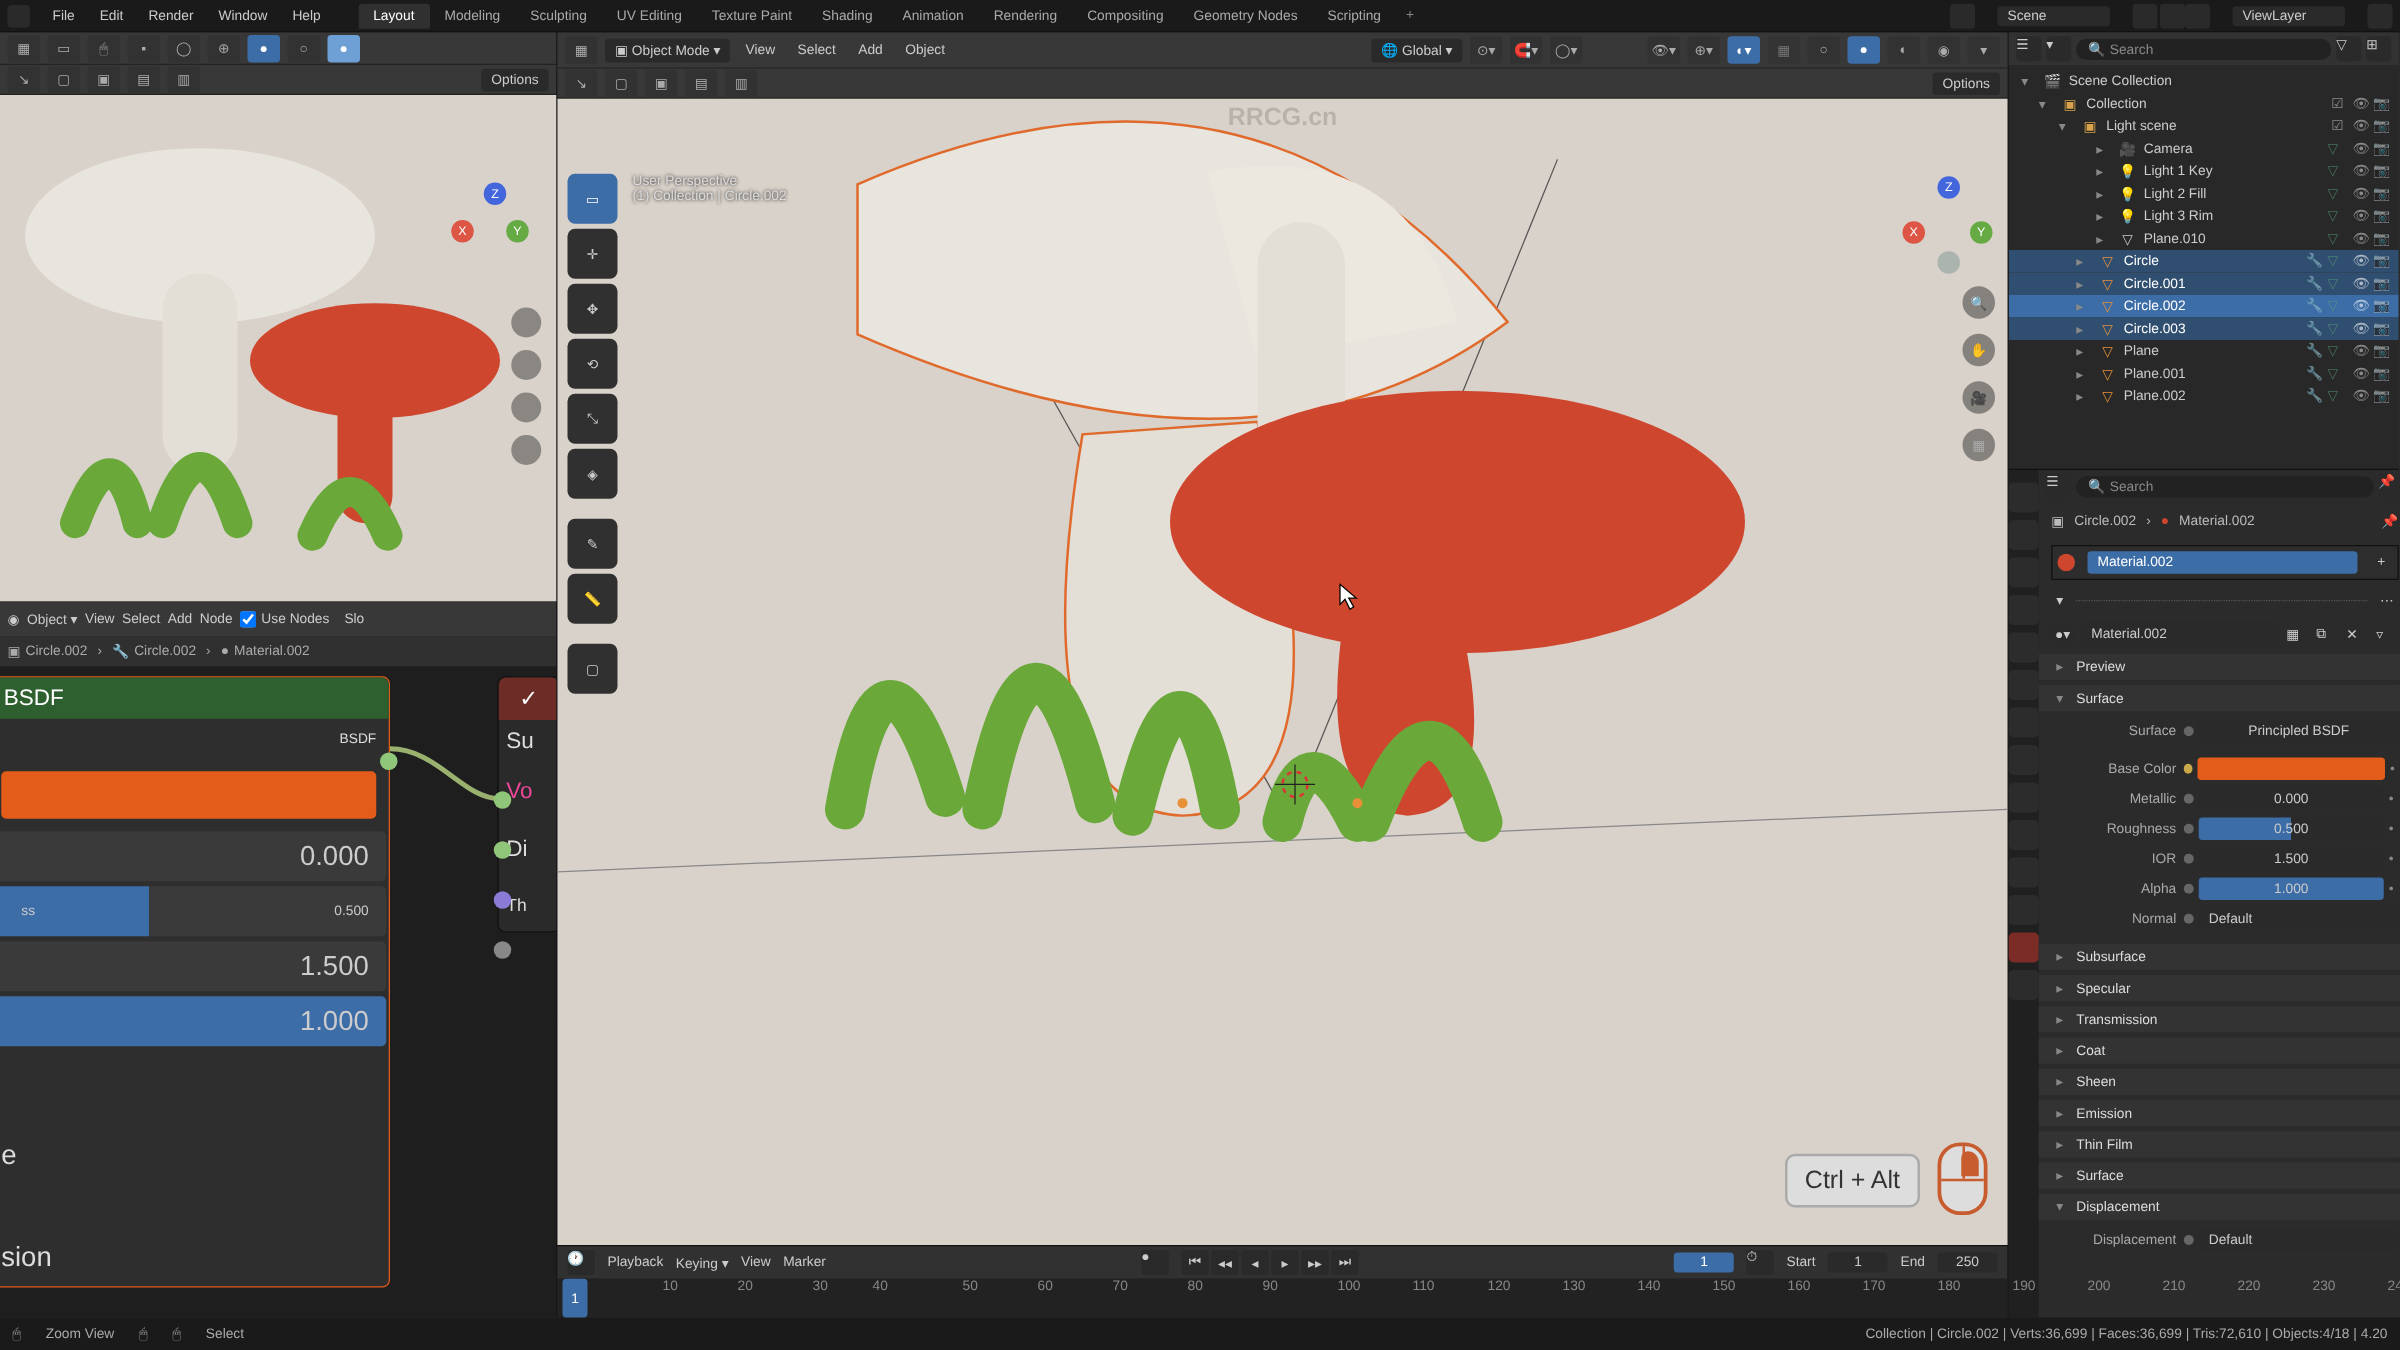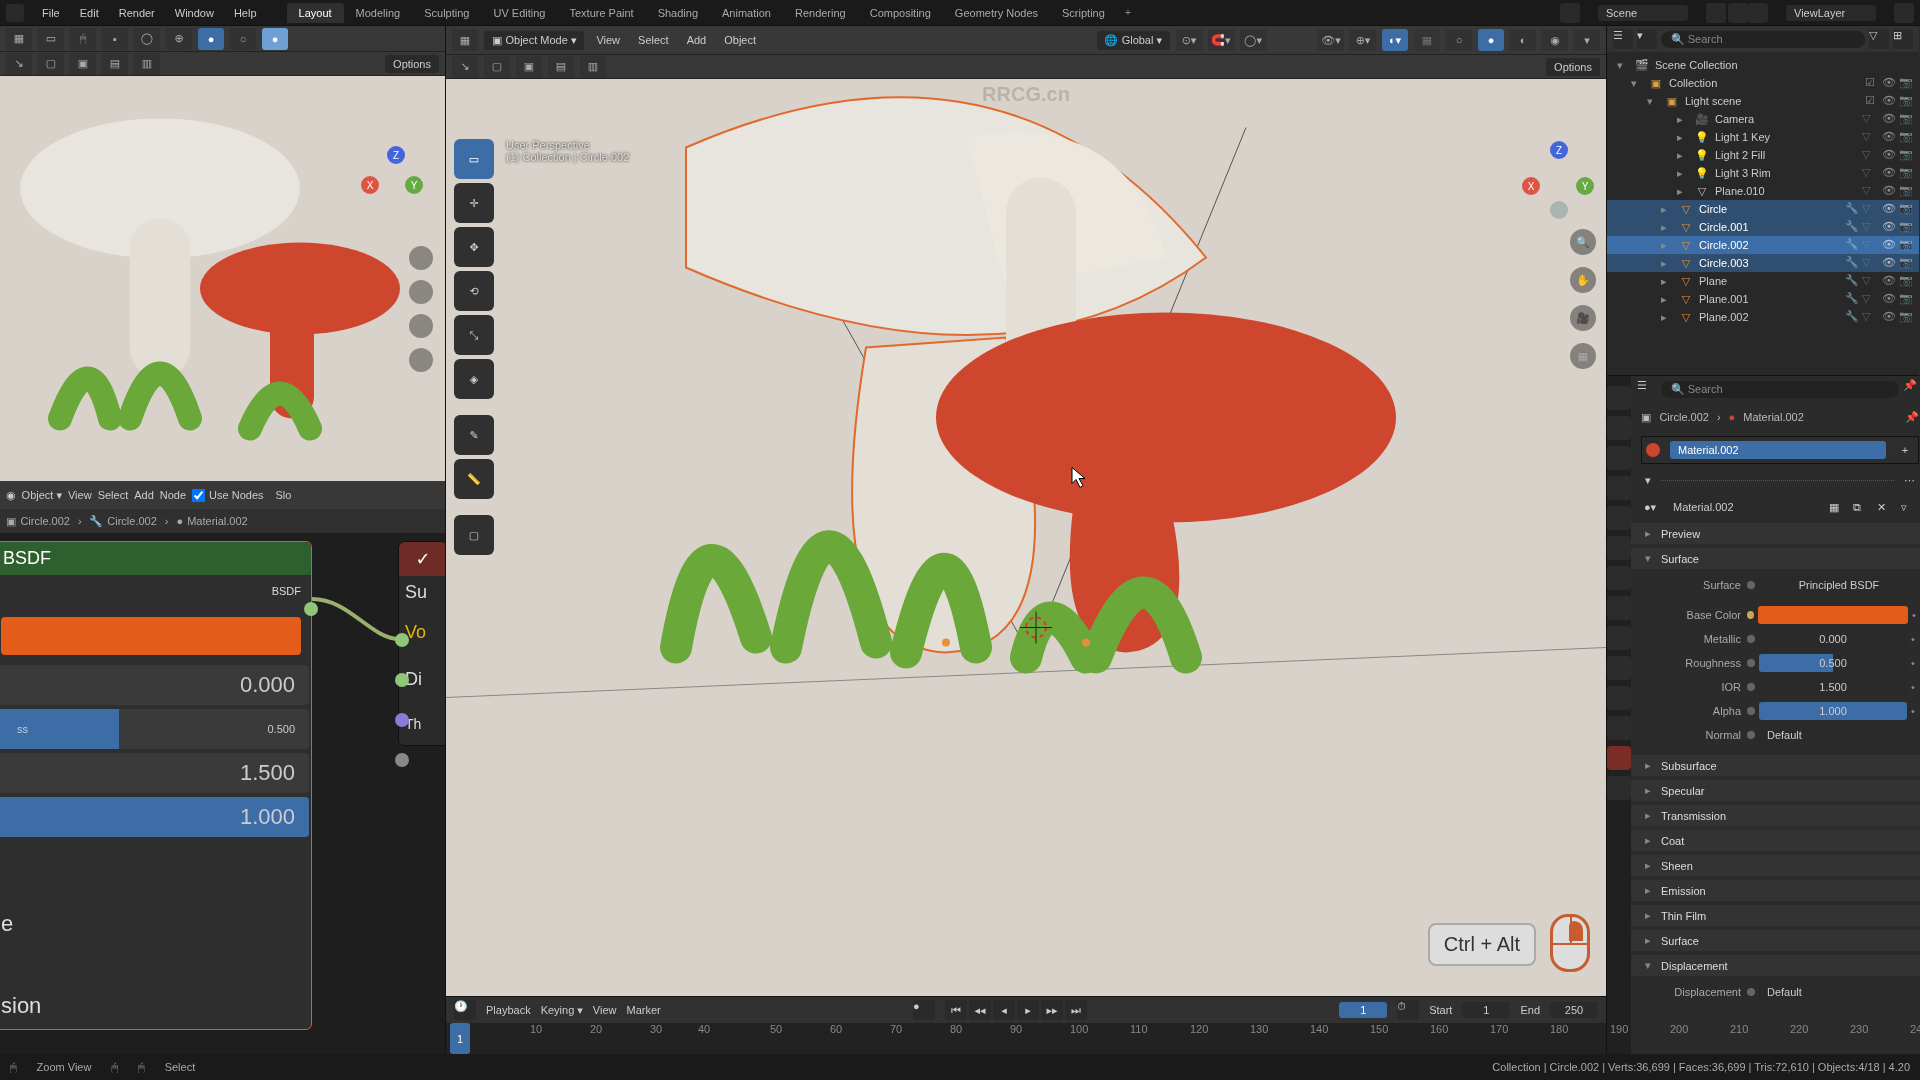--- a/index.html
+++ b/index.html
@@ -265,21 +265,21 @@
             <div class="node-val blue">1.000</div>
             <div style="height:60px"></div>
             <div class="node-row" style="justify-content:flex-start;font-size:22px">e</div>
             <div style="height:36px"></div>
             <div class="node-row" style="justify-content:flex-start;font-size:22px">sion</div>
           </div>
 
           <div class="node-box" style="left:398px;top:8px;width:50px;background:#2a2a2a;border:1px solid #111">
             <div class="node-head red" style="justify-content:center;display:flex">✓</div>
             <div style="padding:6px 6px;font-size:18px;color:#ddd">Su</div>
-            <div style="padding:13px 6px;font-size:18px;color:#eab308">Vo</div>
+            <div style="padding:13px 6px;font-size:18px;color:#ec4899">Vo</div>
             <div style="padding:13px 6px;font-size:18px;color:#ddd">Di</div>
             <div style="padding:13px 6px;font-size:14px;color:#ddd">Th</div>
           </div>
 
           <svg style="position:absolute;left:310px;top:56px;width:100px;height:80px;pointer-events:none">
               <path d="M2 10 C 40 10, 60 50, 90 50" stroke="#9ab06f" stroke-width="4" fill="none"></path>
             </svg>
           <div style="position:absolute;left:395px;top:100px;width:14px;height:14px;border-radius:50%;background:#8fc67a"></div>
           <div style="position:absolute;left:395px;top:140px;width:14px;height:14px;border-radius:50%;background:#8fc67a"></div>
           <div style="position:absolute;left:395px;top:180px;width:14px;height:14px;border-radius:50%;background:#8b7bd6"></div>

